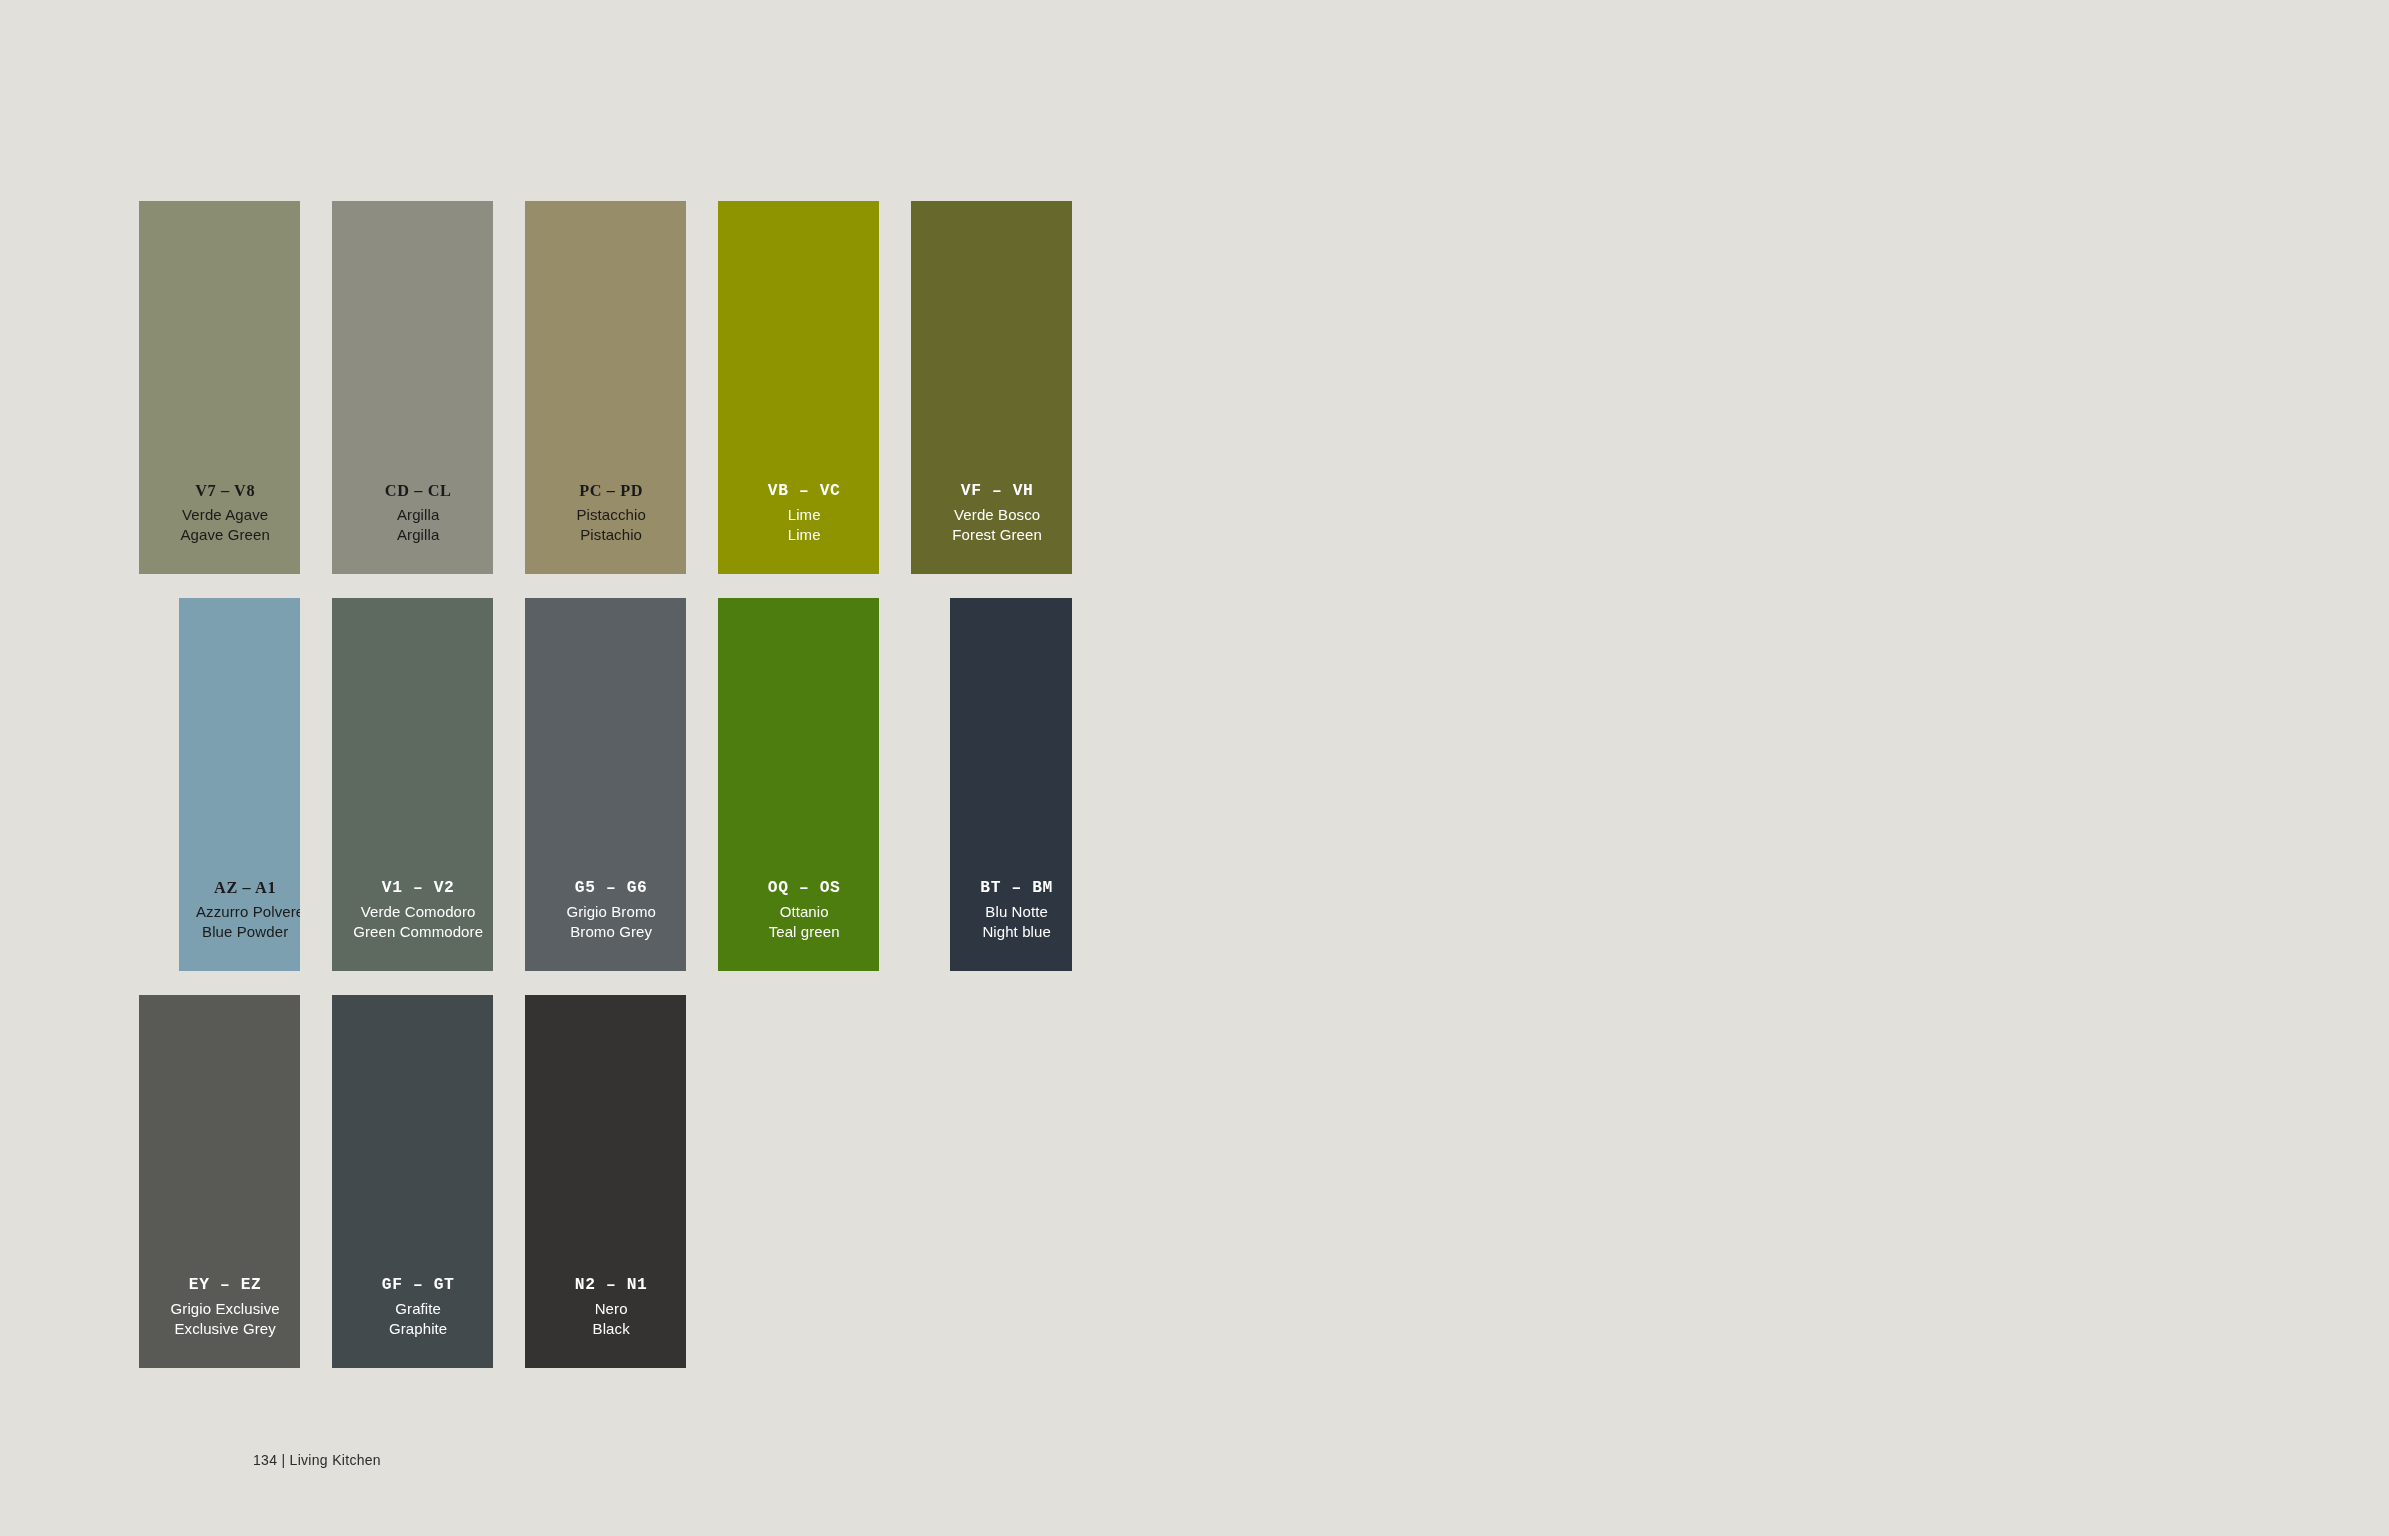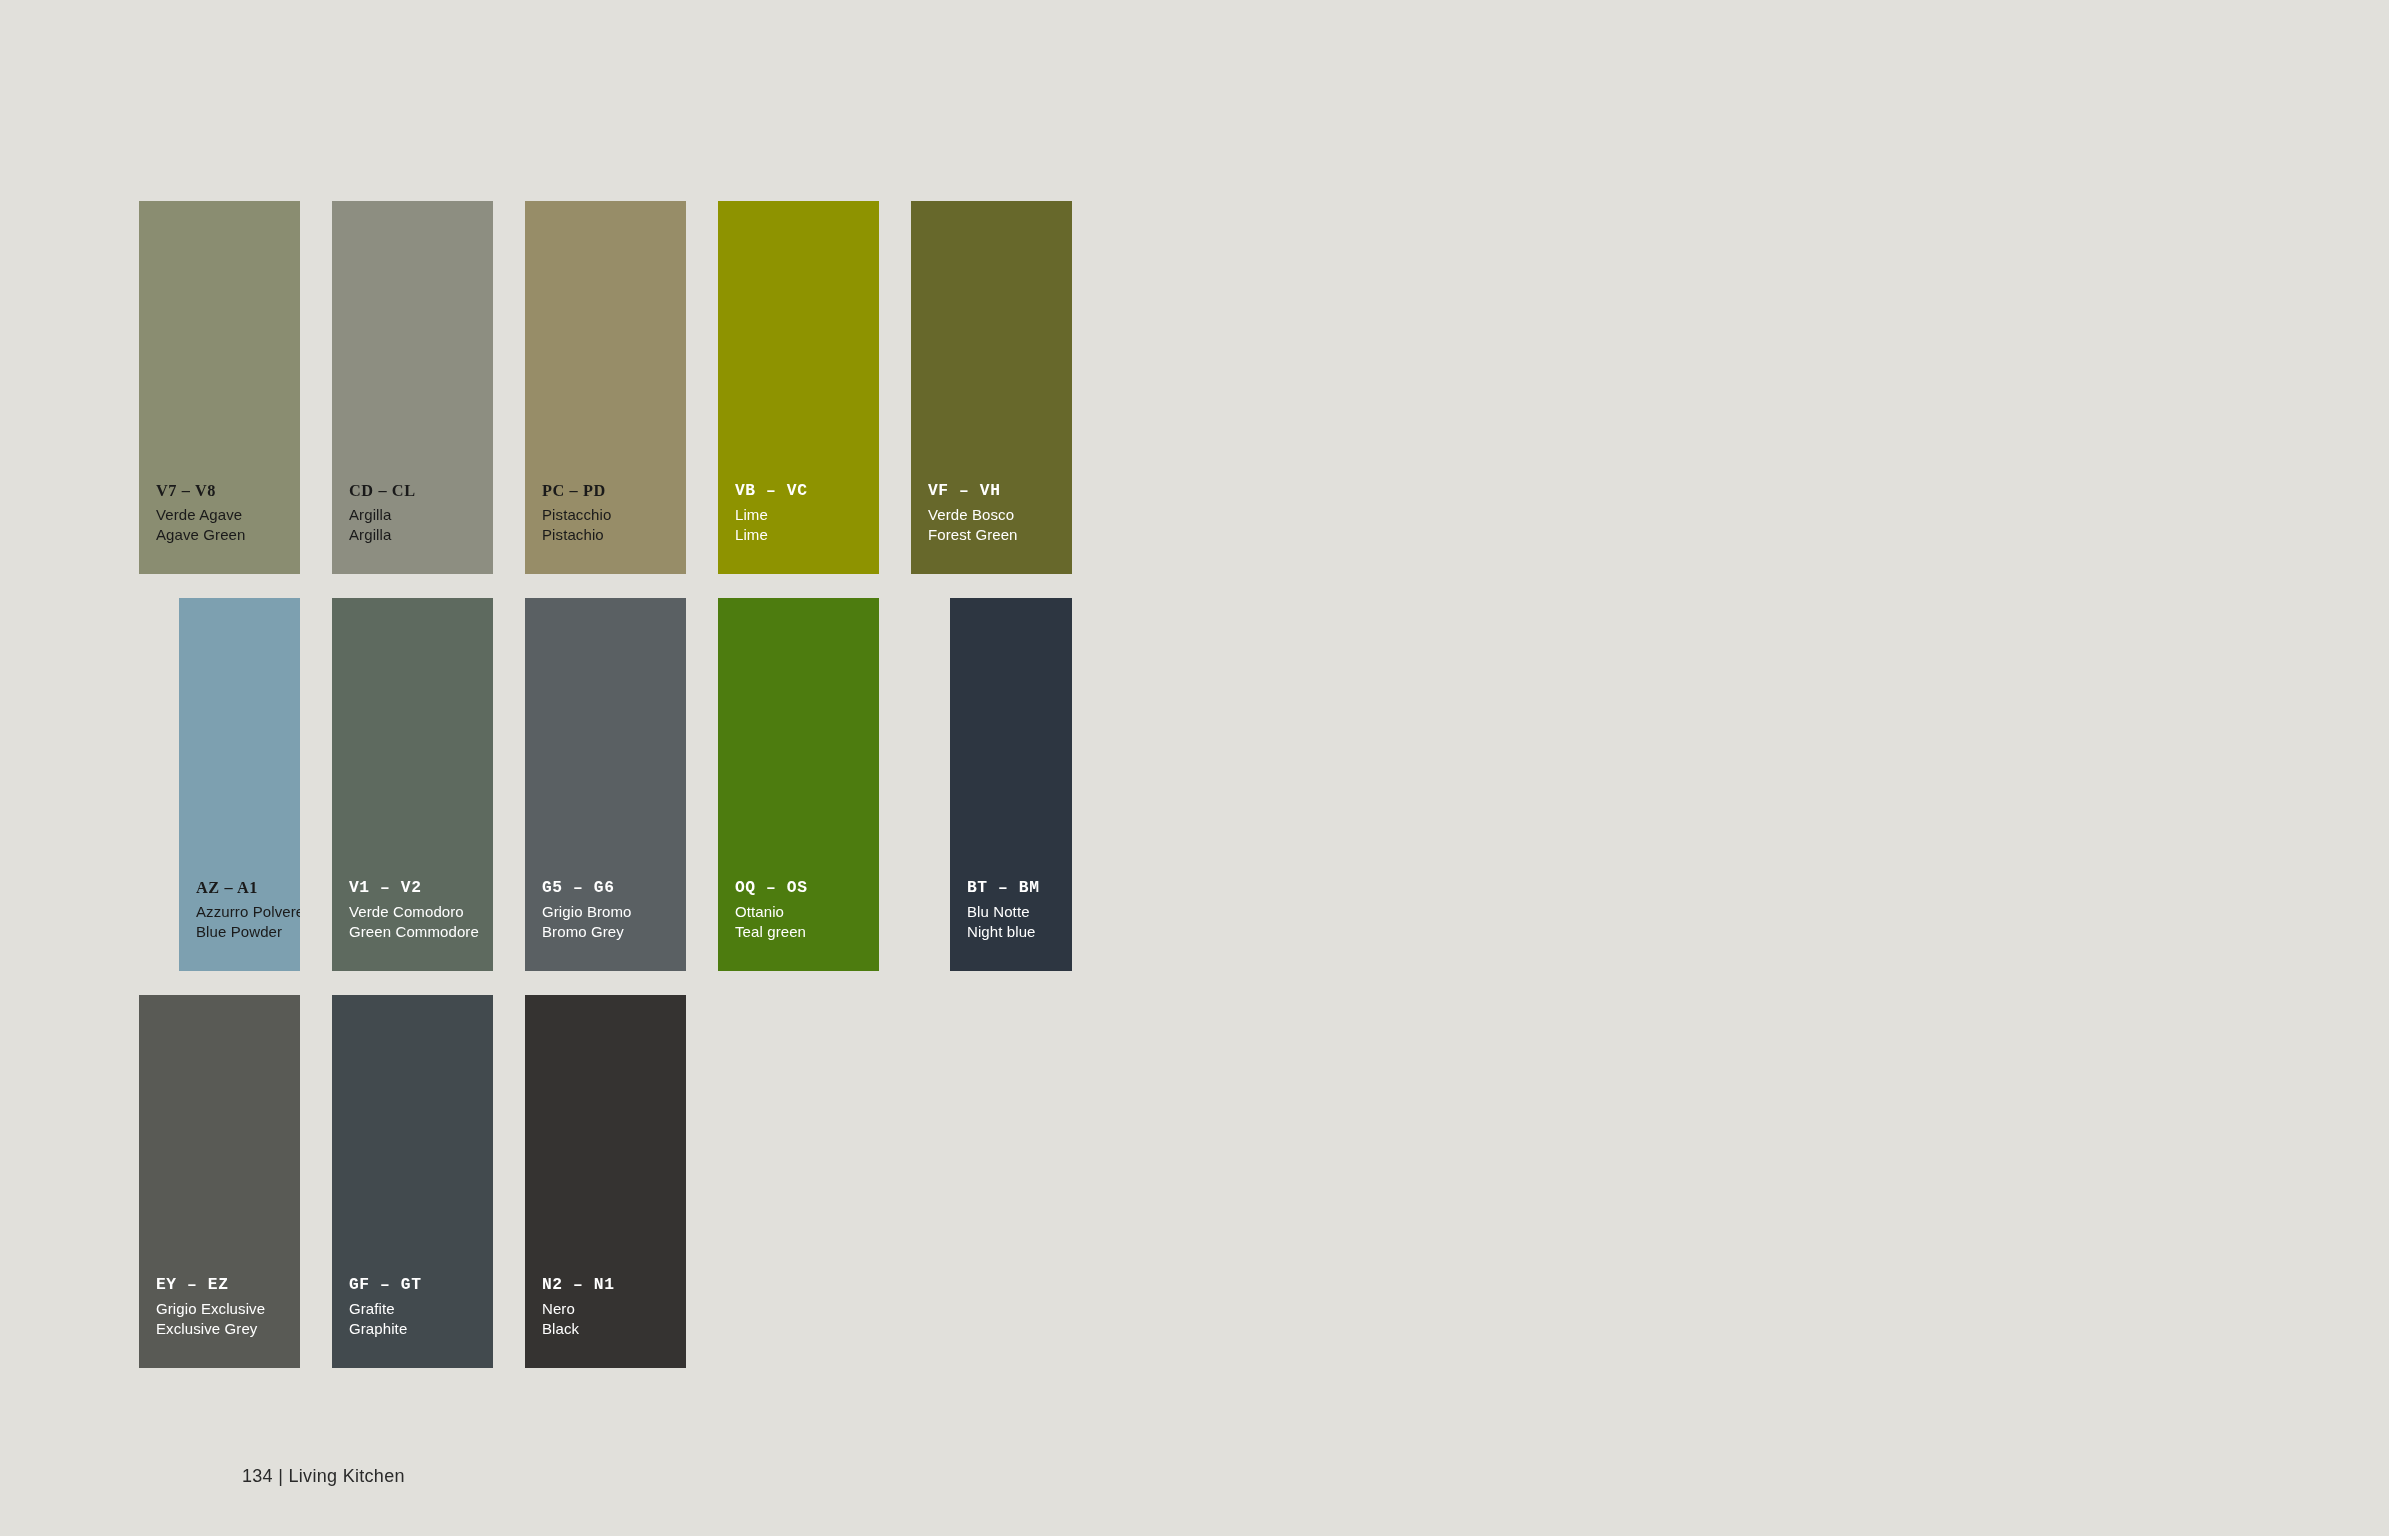--- a/index.html
+++ b/index.html
@@ -13,21 +13,21 @@
     position: relative;
     overflow: hidden;
     font-family: "Liberation Sans", sans-serif;
     color: #1e1e1e;
     -webkit-font-smoothing: antialiased;
   }
 
   
   .spread { position: absolute; inset: 0; }
 
-  .page { position: absolute; top: 0; height: 1536px; }
+  .page { position: absolute; top: 0; height: 1536px; text-align: center; }
   .page-left  { left: 0;     width: 1195px; }
   .page-right { left: 1195px; width: 1195px; }
 
   
   .grid {
     position: absolute;
     display: grid;
     grid-auto-flow: row;
   }
 
@@ -70,24 +70,25 @@
     line-height: 1.33;
   }
 
   .cap-dark  { color: #1a1a1a; }
   .cap-light { color: #ffffff; }
   .cap-light .swatch-code { color: #ffffff; font-family: Liberation Mono, monospace; }
 
   
   .footer {
     position: absolute;
-    bottom: 49px;
-    font-size: 18px;
+    bottom: 68px;
+    font-size: 14px;
     color: #2a2a2a;
     letter-spacing: 0.3px;
+    margin-left: 11px;
   }
   .footer-left  { left: 242px; }
 </style>
 </head>
 <body>
 
 <div class="spread">
 
   <div class="page page-left">
     <div class="grid grid-left">

